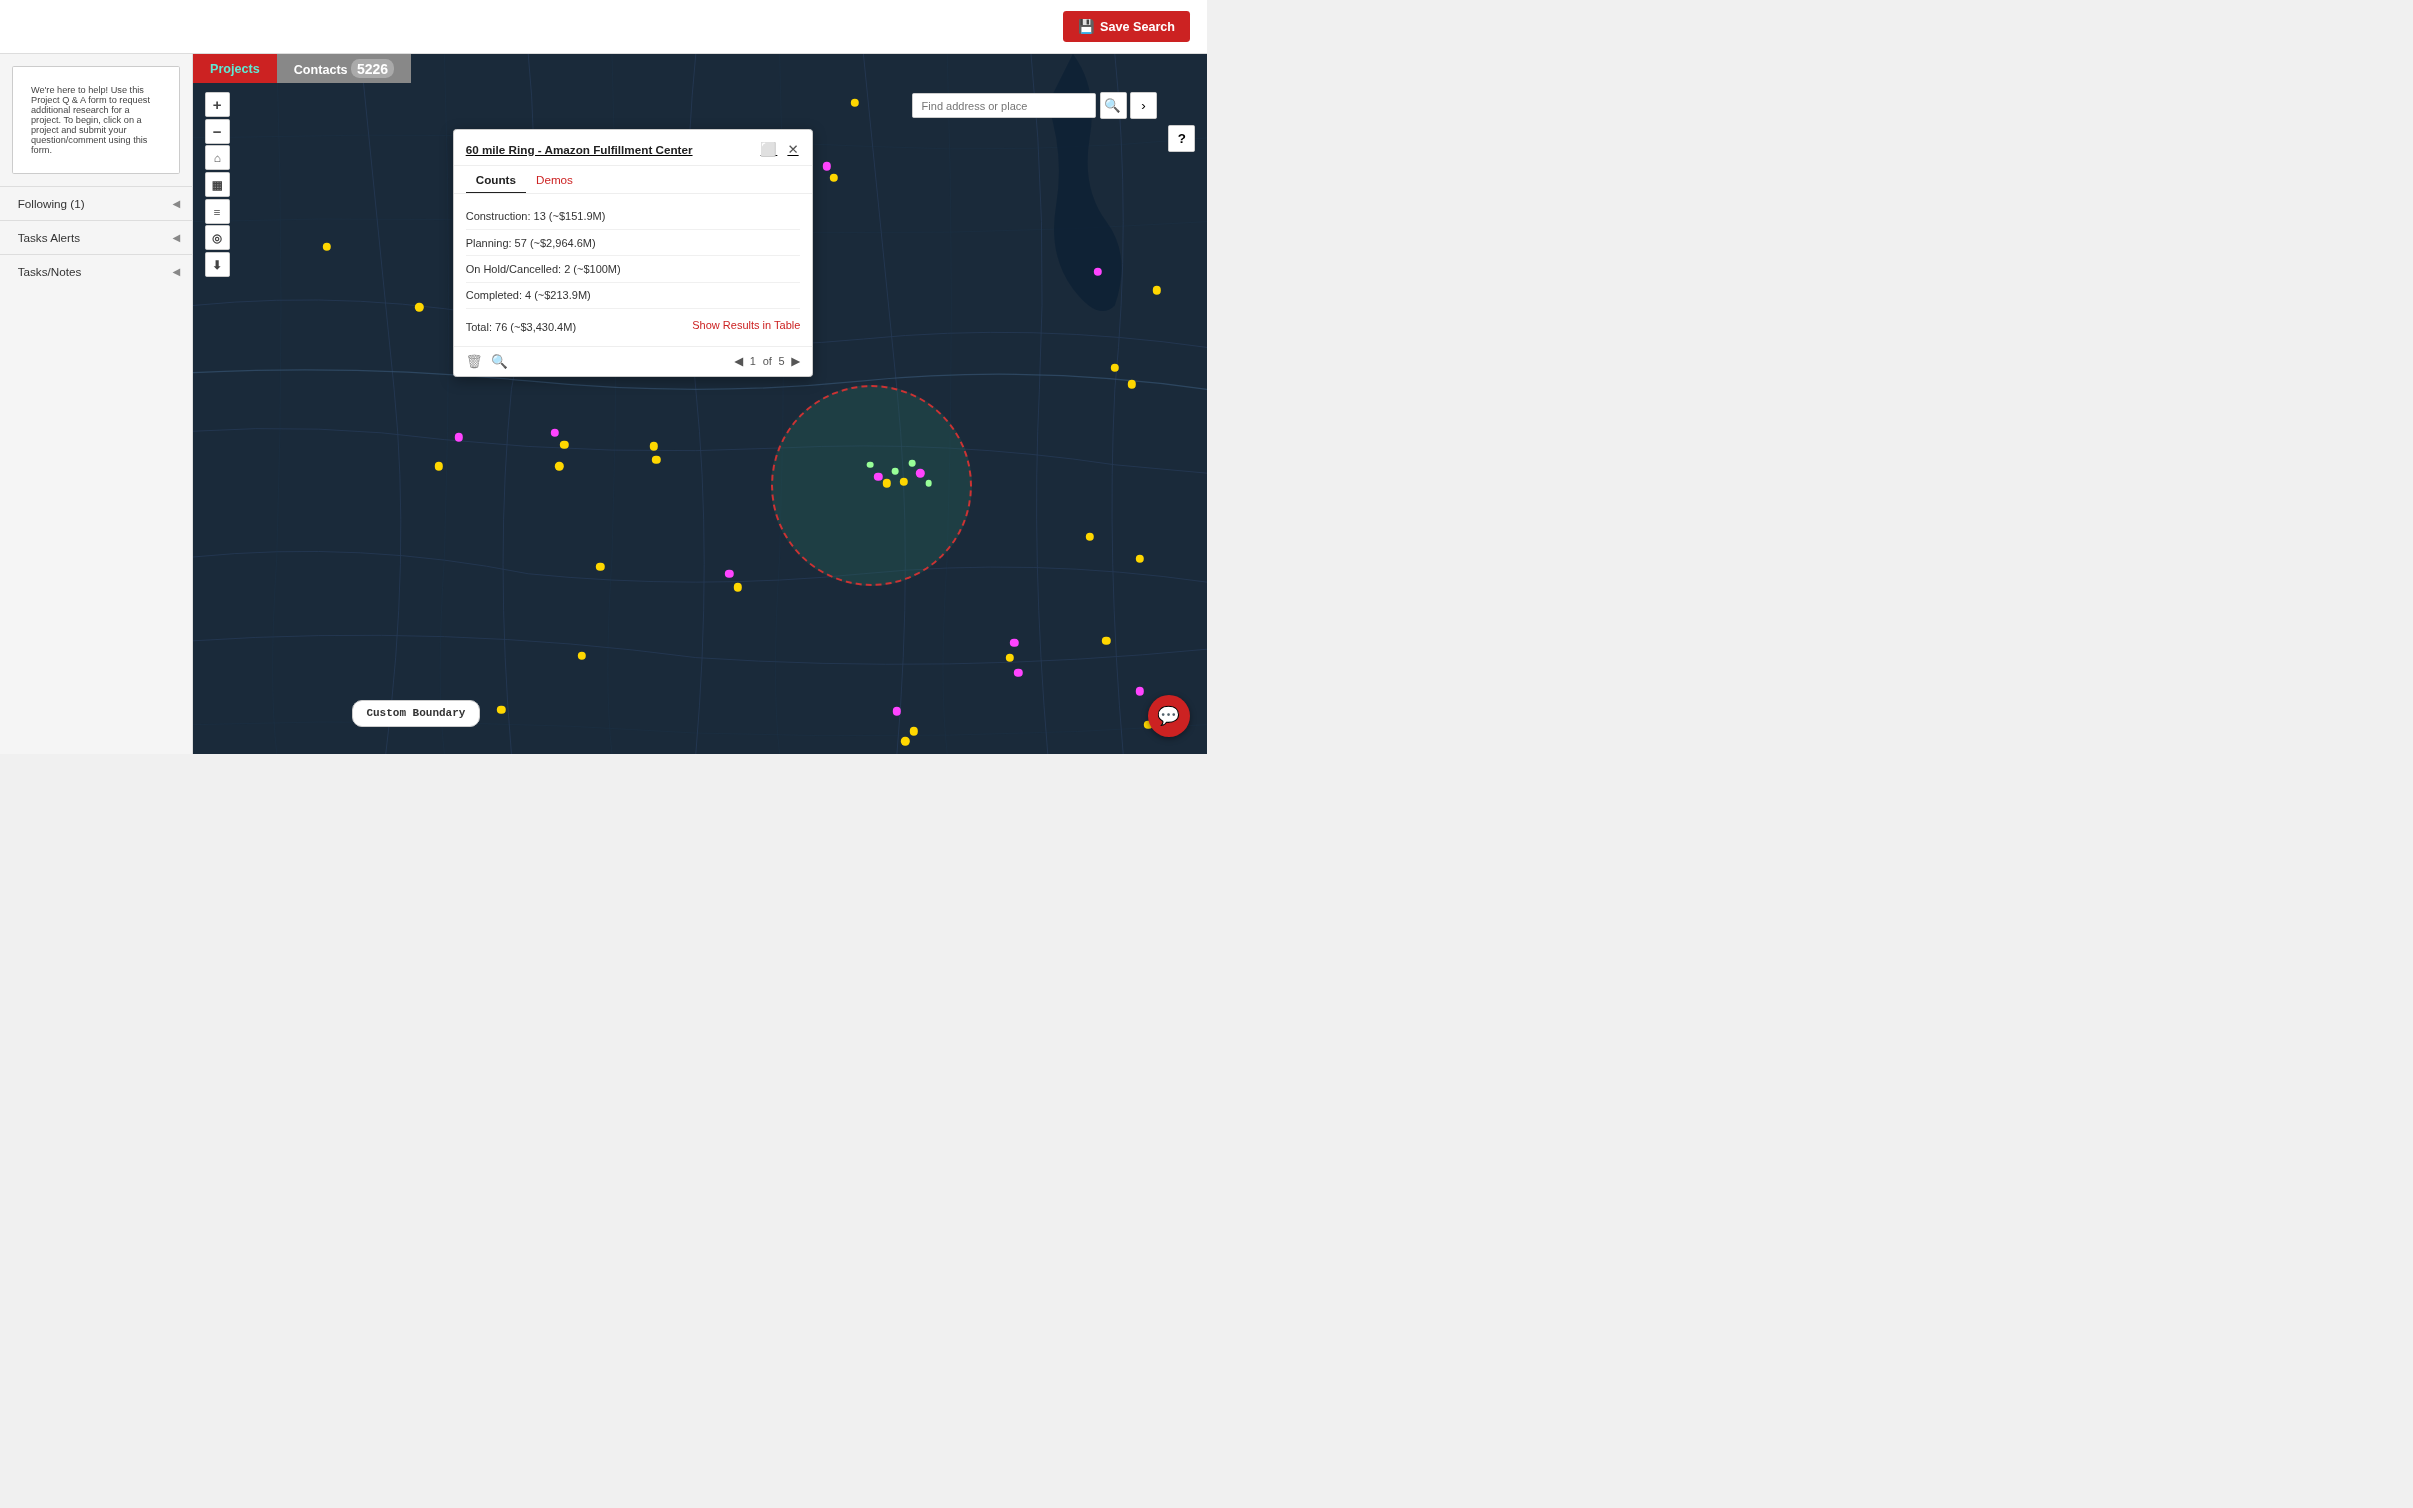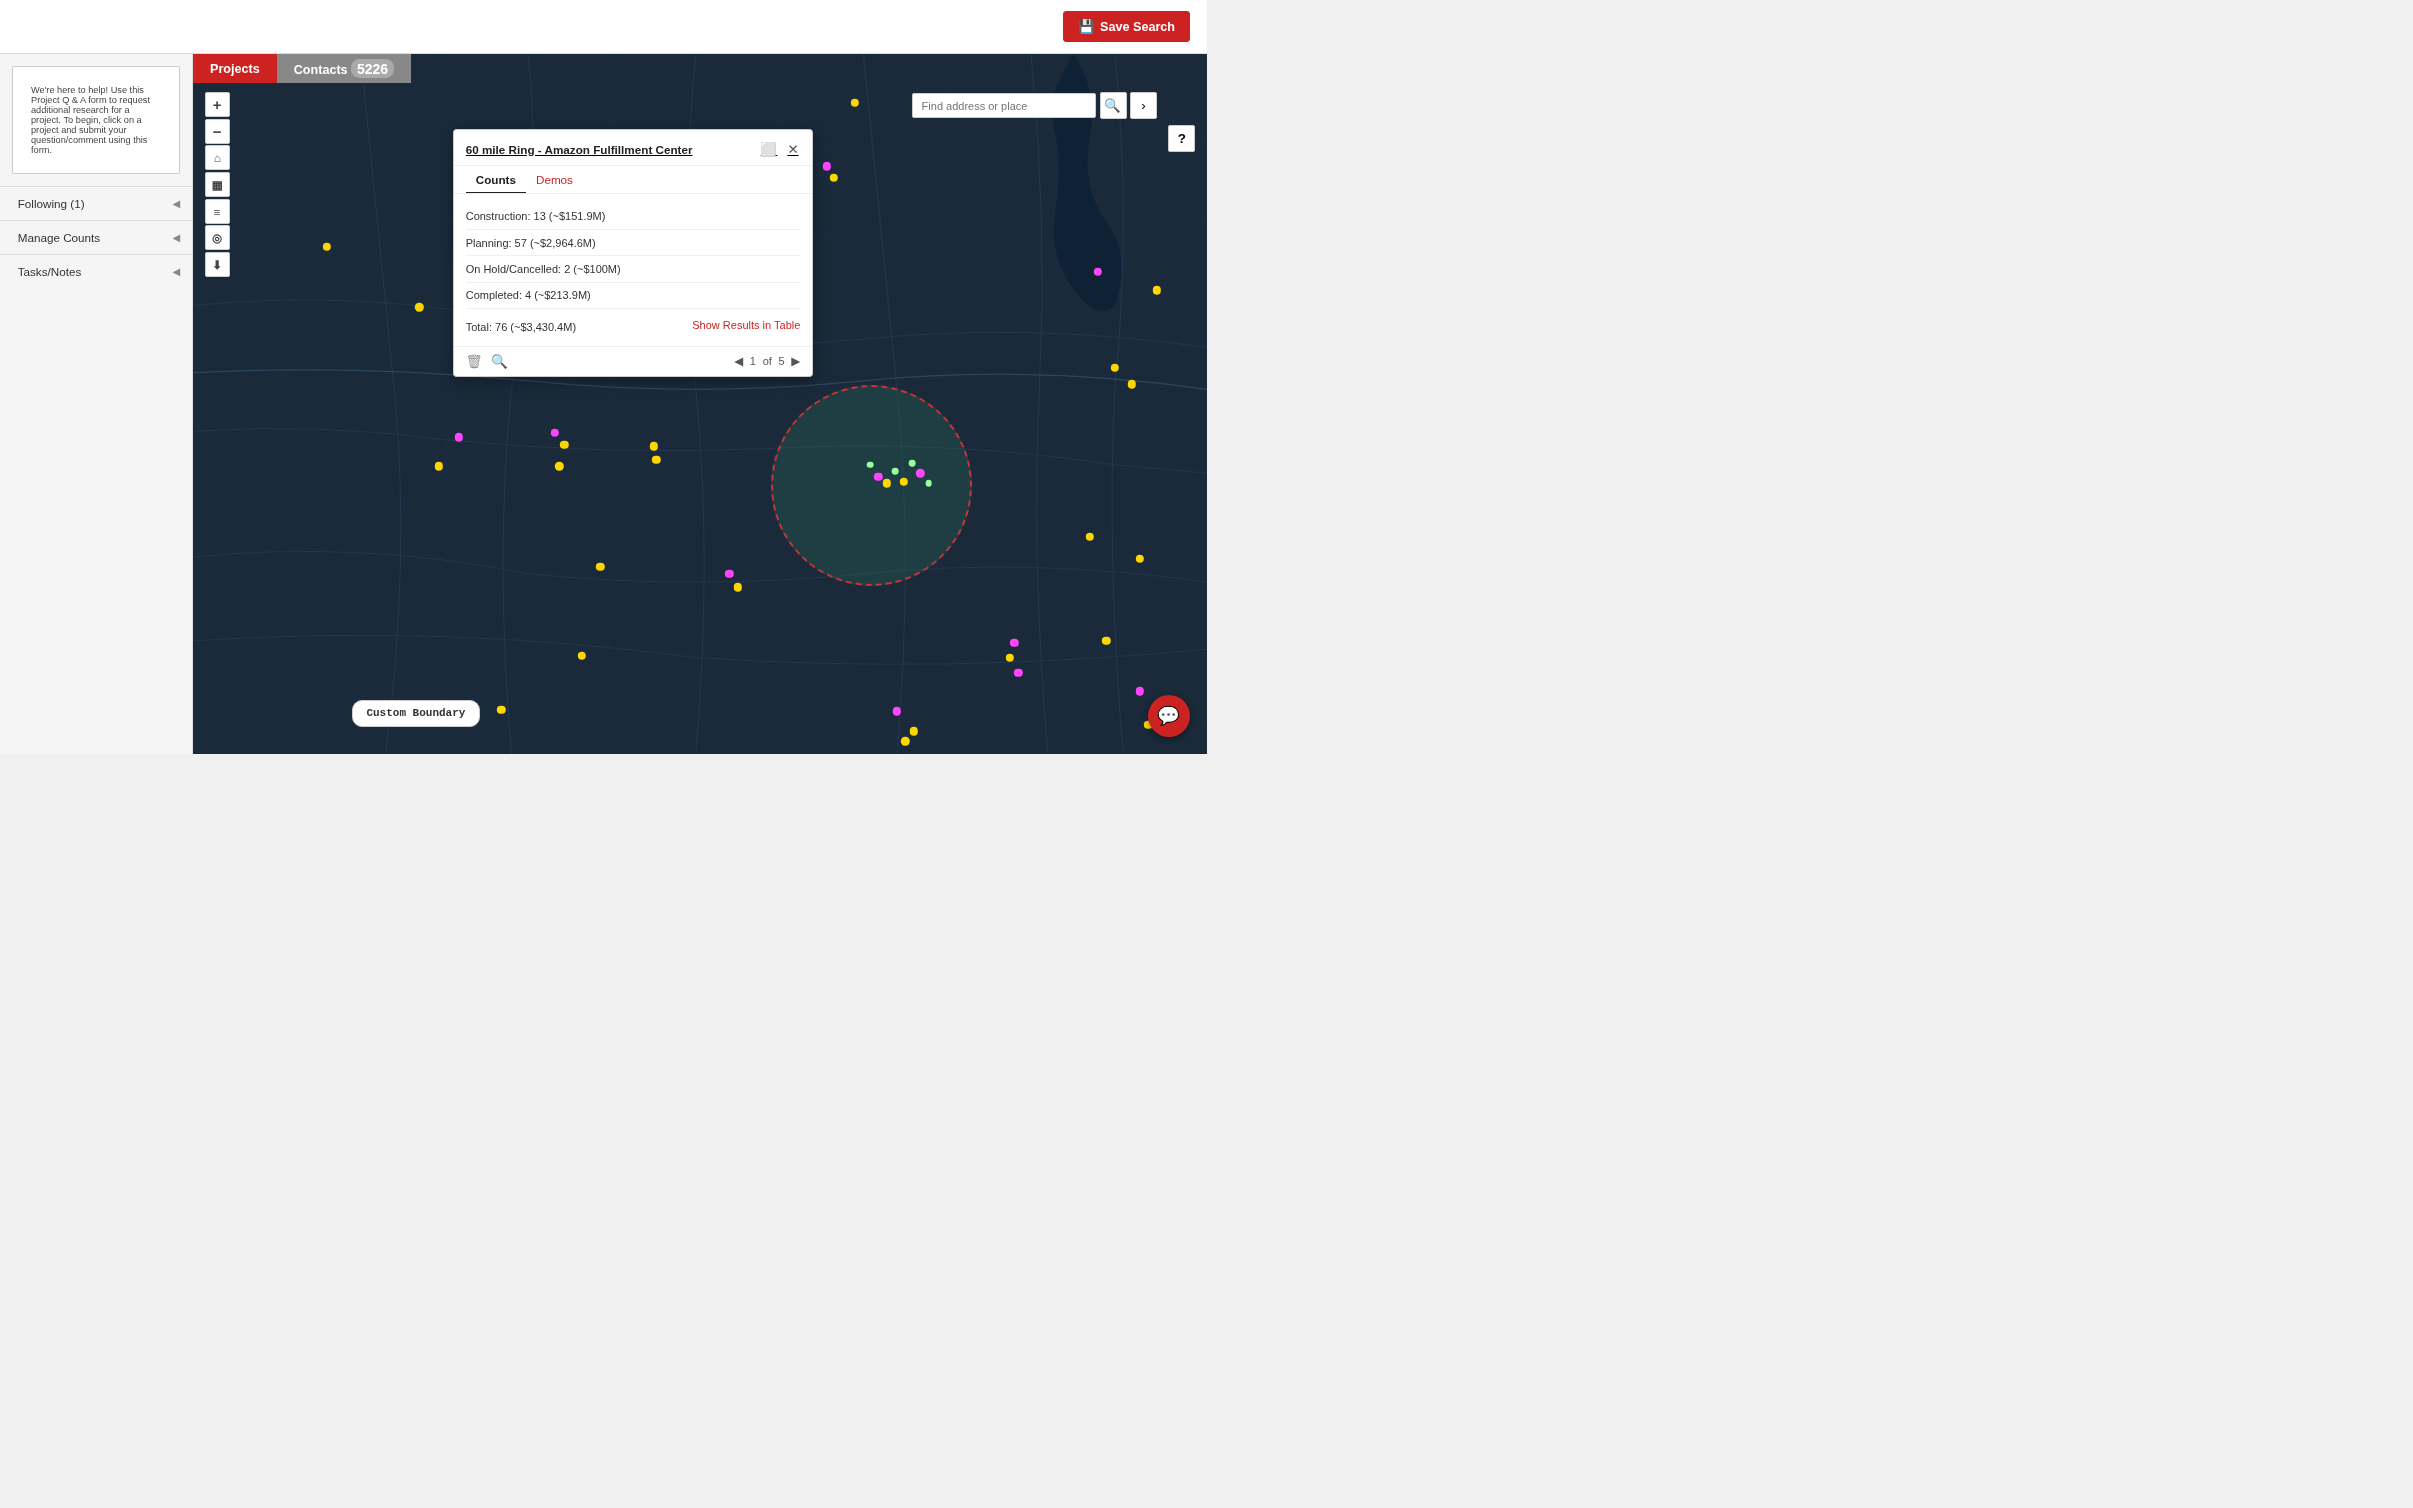--- a/index.html
+++ b/index.html
@@ -104,21 +104,21 @@
     }
     .map-tab {
       padding: 6.7px 17px;
       font-size: 12.6px;
       font-weight: bold;
       cursor: pointer;
       border: none;
     }
     .map-tab.active {
       background: #cc2222;
-      color: #ffffff;
+      color: #5eead4;
     }
     .map-tab.inactive {
       background: #888;
       color: #fff;
     }
     .map-tab .badge {
       background: #555;
       color: #fff;
       font-size: 14px;
       padding: 1.7px 5.9px;
@@ -421,21 +421,21 @@
       <span>We're here to help! Use this Project Q &amp; A form to request additional research for a project. To begin, click on a project and submit your question/comment using this form.</span>
     </div>
     <div class="sidebar-section">
       <div class="sidebar-section-header">
         <span>Following (1)</span>
         <span class="sidebar-arrow">◀</span>
       </div>
     </div>
     <div class="sidebar-section">
       <div class="sidebar-section-header">
-        <span>Manage Counts</span>
+        <span>Tasks Alerts</span>
         <span class="sidebar-arrow">◀</span>
       </div>
     </div>
     <div class="sidebar-section">
       <div class="sidebar-section-header">
         <span>Tasks/Notes</span>
         <span class="sidebar-arrow">◀</span>
       </div>
     </div>
   </div>

